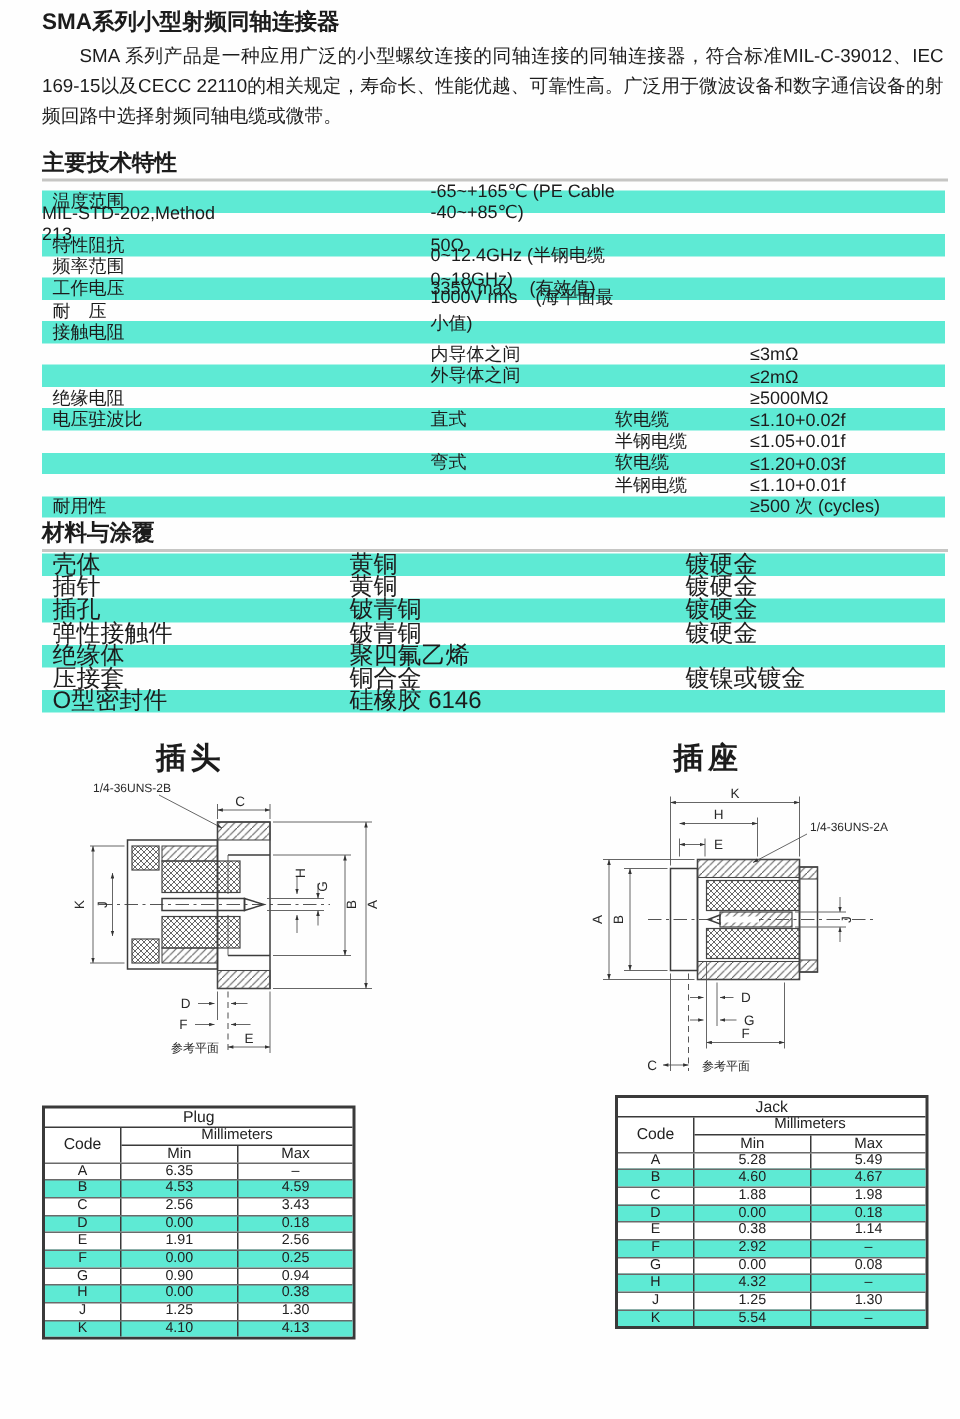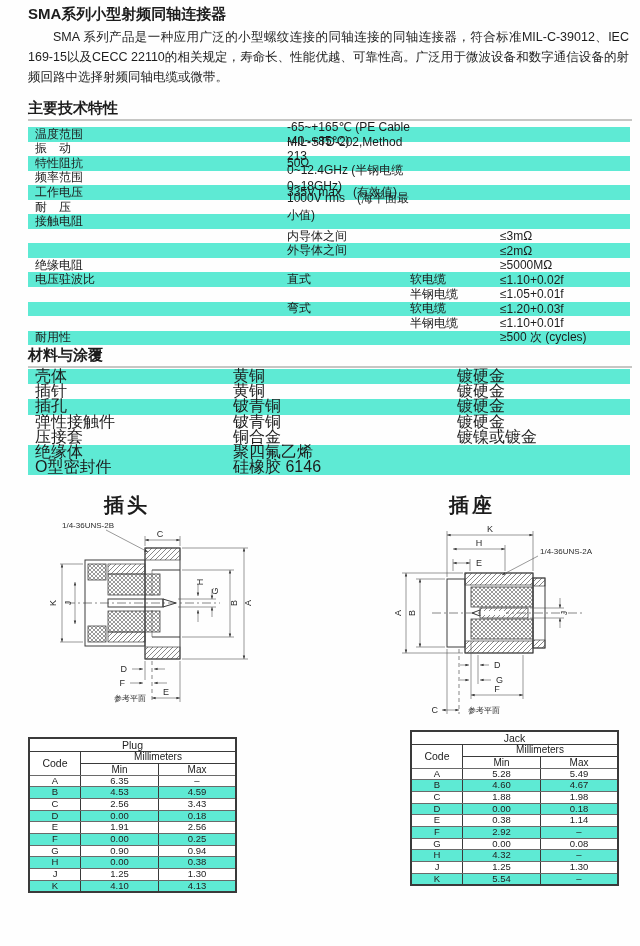--- a/index.html
+++ b/index.html
@@ -59,21 +59,20 @@
   <div class="abs sec-head sec1">主要技术特性</div>
 
   <div class="abs spec-table">
     <div class="srow shade">
         <span class="sc1">温度范围</span>
         <span class="sc2">-65~+165℃ (PE Cable -40~+85℃)</span>
         <span class="sc3"></span>
         <span class="sc4"></span>
       </div>
     <div class="srow">
-        <span class="sc1">振　动</span>
         <span class="sc2">MIL-STD-202,Method 213</span>
         <span class="sc3"></span>
         <span class="sc4"></span>
       </div>
     <div class="srow shade">
         <span class="sc1">特性阻抗</span>
         <span class="sc2">50Ω</span>
         <span class="sc3"></span>
         <span class="sc4"></span>
       </div>
@@ -167,29 +166,29 @@
     <div class="mrow shade">
         <span class="mc1">插孔</span>
         <span class="mc2">铍青铜</span>
         <span class="mc3">镀硬金</span>
       </div>
     <div class="mrow">
         <span class="mc1">弹性接触件</span>
         <span class="mc2">铍青铜</span>
         <span class="mc3">镀硬金</span>
       </div>
+    <div class="mrow shade">
+        <span class="mc1">绝缘体</span>
+        <span class="mc2">聚四氟乙烯</span>
+        <span class="mc3"></span>
+      </div>
     <div class="mrow">
         <span class="mc1">压接套</span>
         <span class="mc2">铜合金</span>
         <span class="mc3">镀镍或镀金</span>
-      </div>
-    <div class="mrow shade">
-        <span class="mc1">绝缘体</span>
-        <span class="mc2">聚四氟乙烯</span>
-        <span class="mc3"></span>
       </div>
     <div class="mrow shade">
         <span class="mc1">O型密封件</span>
         <span class="mc2">硅橡胶 6146</span>
         <span class="mc3"></span>
       </div>
   </div>
 
   <div class="abs dia-title dia-title-plug">插头</div>
   <div class="abs dia-title dia-title-jack">插座</div>

